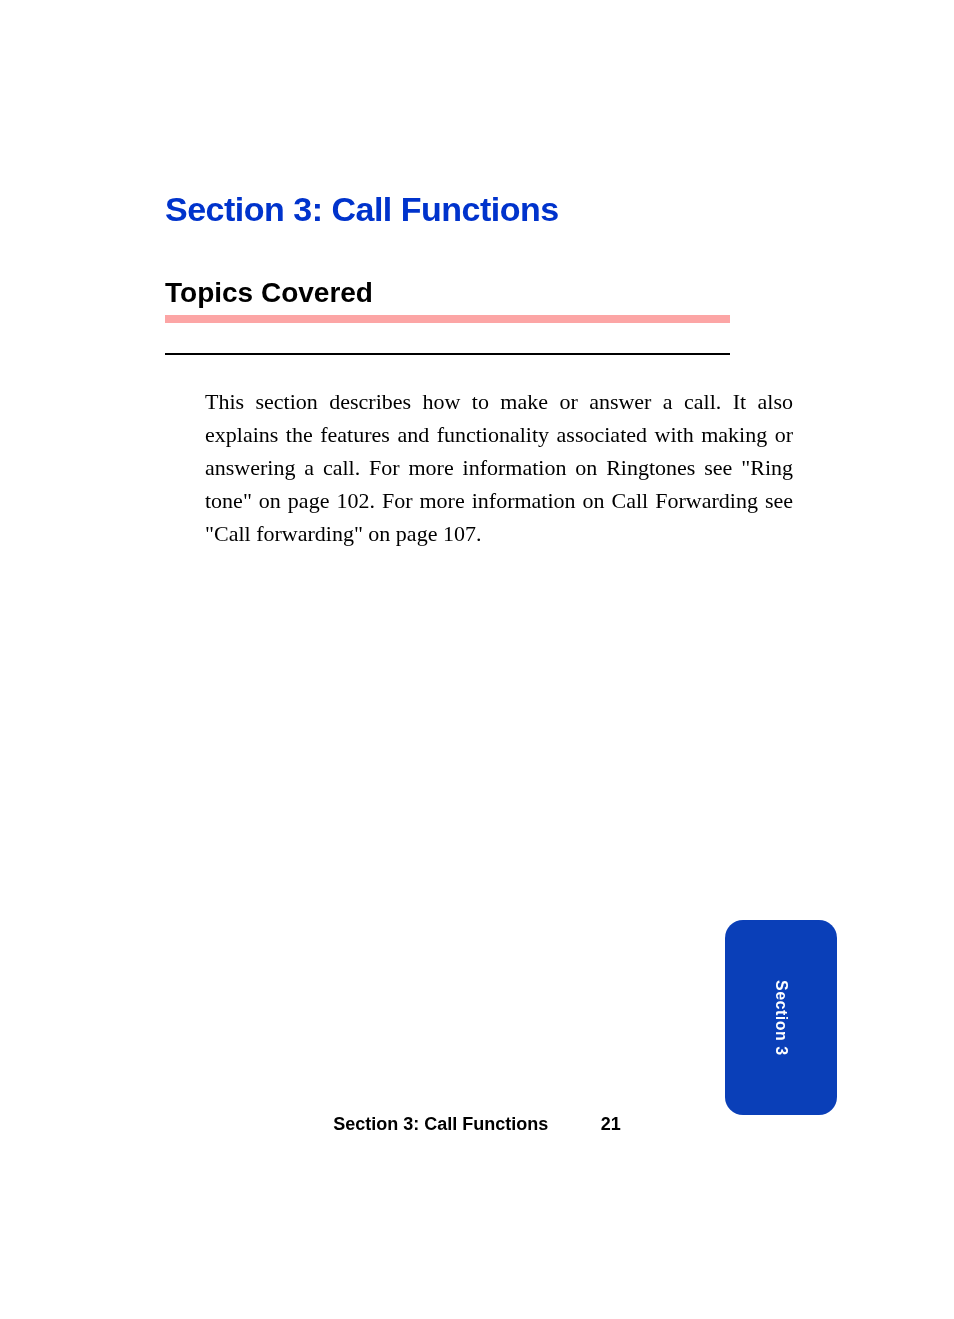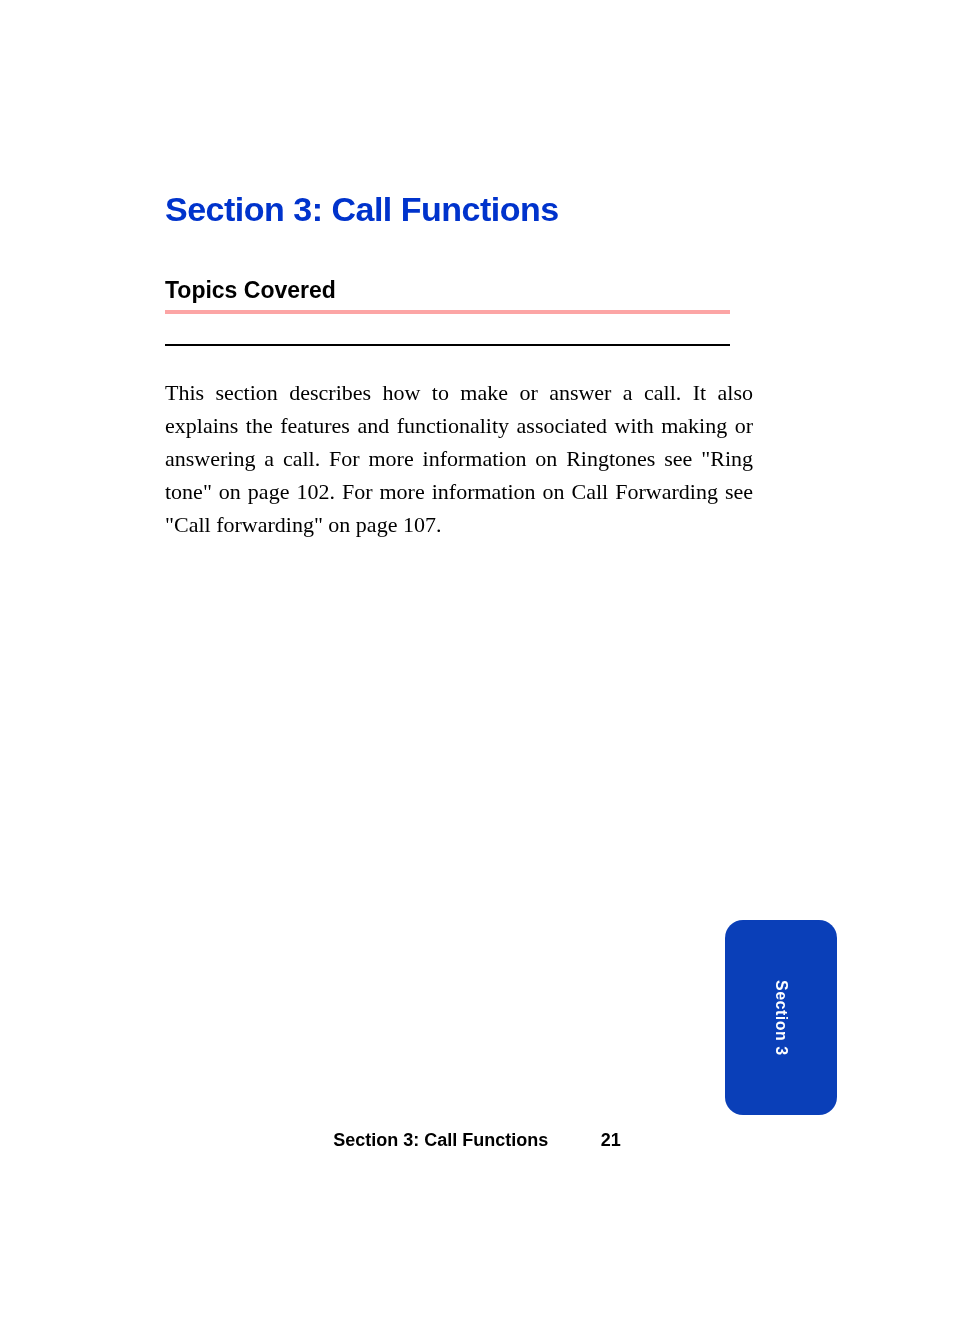--- a/index.html
+++ b/index.html
@@ -20,26 +20,26 @@
     .section-title {
       color: #0033CC;
       font-size: 34px;
       font-weight: bold;
       font-family: 'Arial Narrow', Arial, sans-serif;
       font-stretch: condensed;
       margin-bottom: 48px;
       letter-spacing: -0.5px;
     }
     .topics-heading {
-      font-size: 23px;
+      font-size: 28px;
       font-weight: bold;
       font-family: 'Arial Narrow', Arial, sans-serif;
       font-stretch: condensed;
       color: #000;
-      border-bottom: 4px solid #fca5a5;
+      border-bottom: 8px solid #fca5a5;
       padding-bottom: 6px;
       margin-bottom: 30px;
       width: 565px;
     }
     .topics-list {
       list-style: none;
       margin-bottom: 24px;
       width: 565px;
     }
     .topics-list li {
@@ -65,20 +65,21 @@
       margin-top: 18px;
       margin-bottom: 30px;
     }
     .body-text {
       font-family: Georgia, 'Times New Roman', serif;
       font-size: 22px;
       line-height: 1.5;
       color: #000;
       width: 588px;
       text-align: justify;
+      margin-left: 40px;
     }
     .section-tab {
       position: absolute;
       right: 117px;
       top: 920px;
       width: 112px;
       height: 195px;
       background: #0A3FB8;
       border-radius: 18px;
       display: flex;
@@ -91,21 +92,21 @@
       font-weight: bold;
       font-family: 'Arial Narrow', Arial, sans-serif;
       font-stretch: condensed;
       writing-mode: vertical-rl;
       text-orientation: sideways;
       transform: rotate(0deg);
       letter-spacing: 0.5px;
     }
     .footer {
       position: absolute;
-      bottom: 168px;
+      bottom: 184px;
       width: 100%;
       text-align: center;
       margin-top: 8px;
     }
     .footer-text {
       font-family: 'Arial Narrow', Arial, sans-serif;
       font-stretch: condensed;
       font-size: 18px;
       font-weight: bold;
       color: #000;

